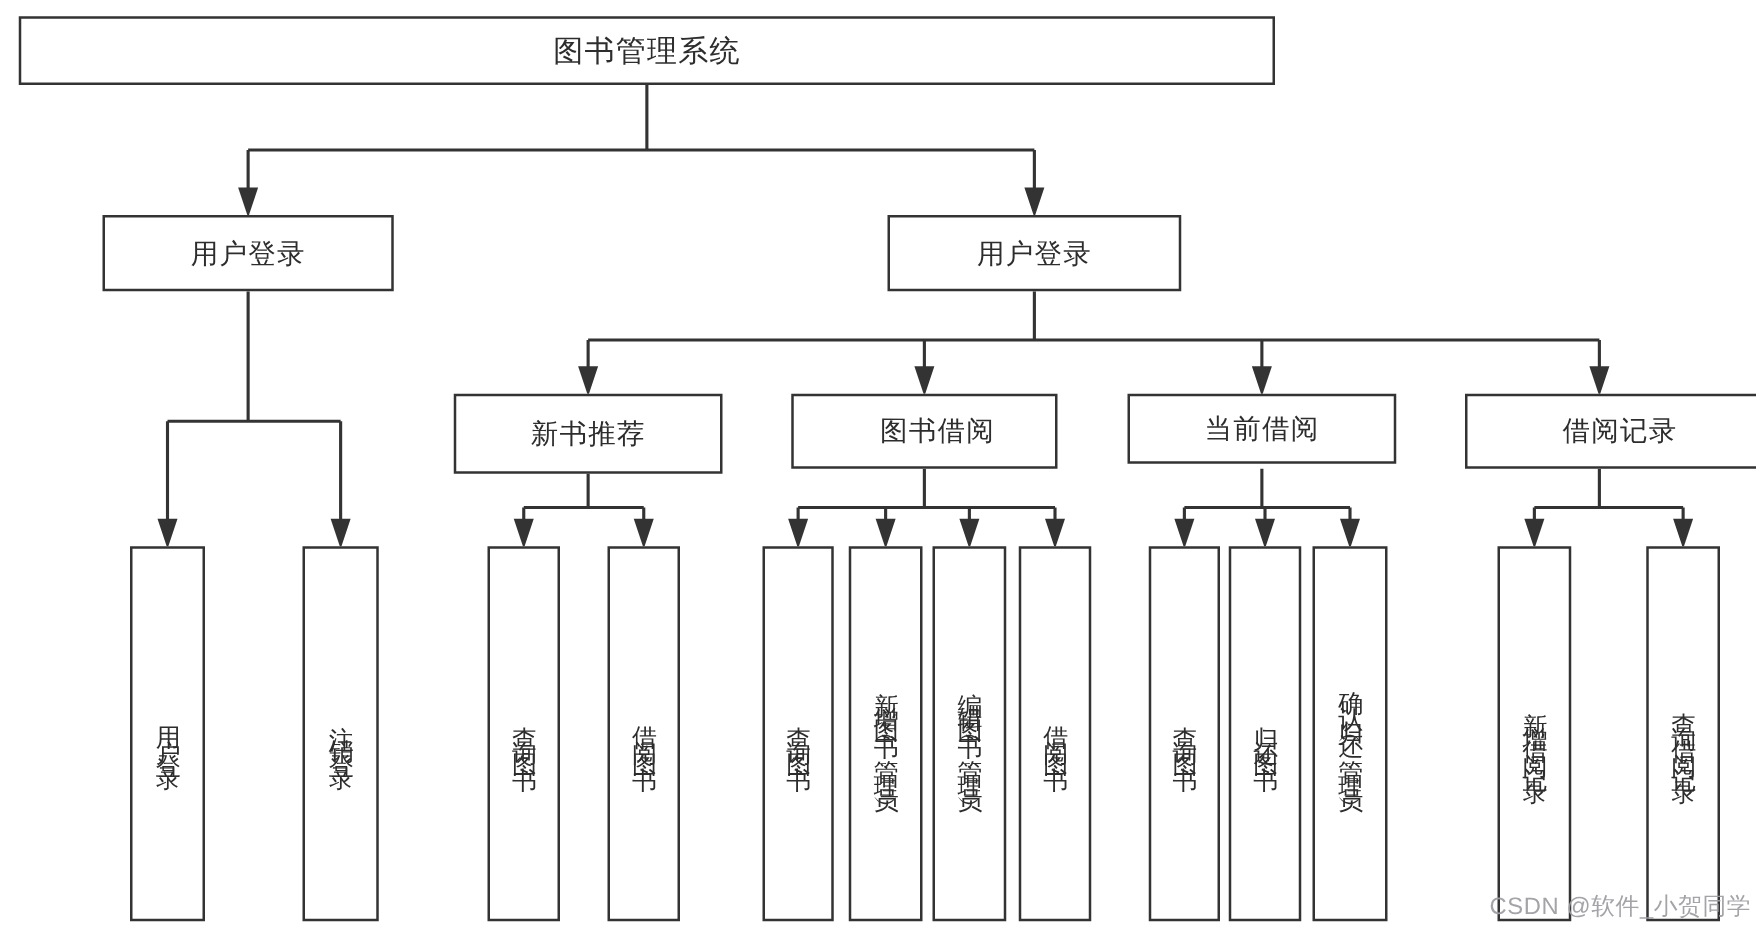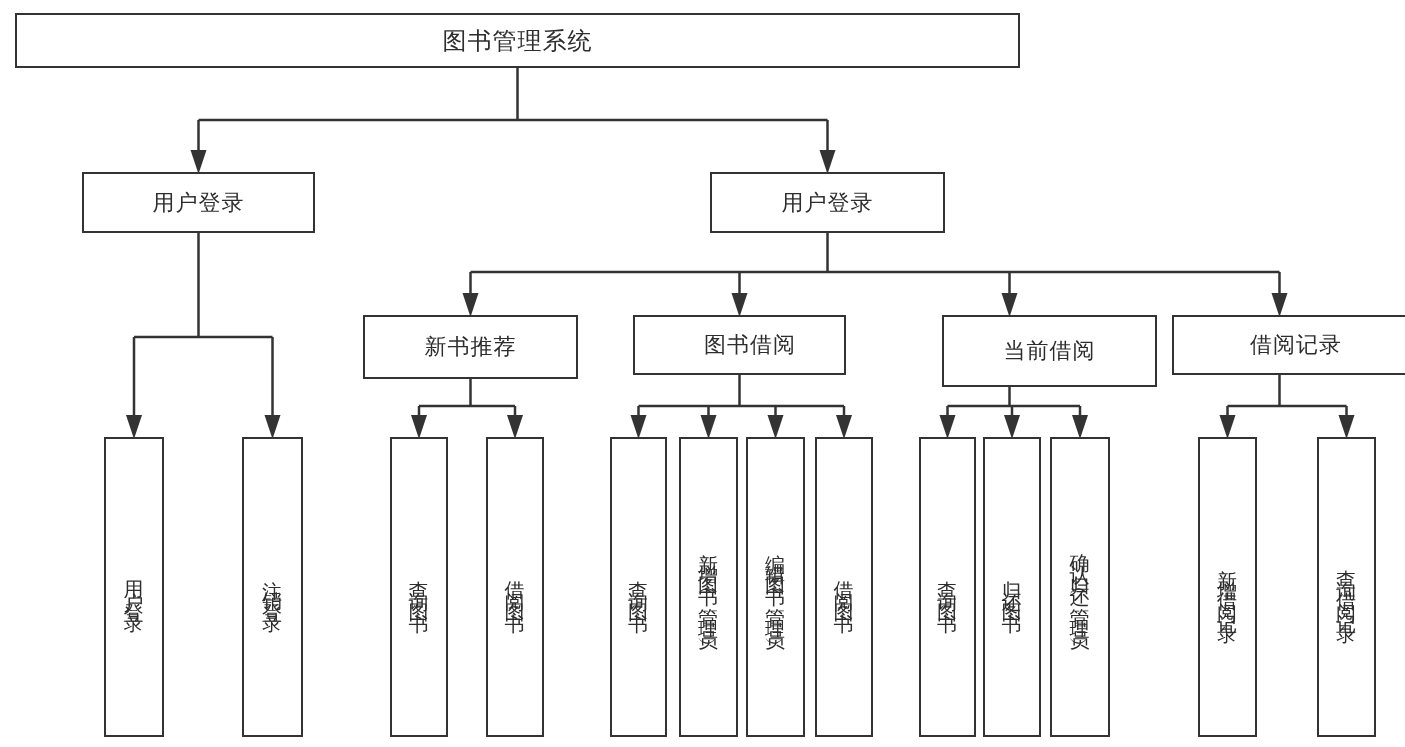--- a/index.html
+++ b/index.html
@@ -112,21 +112,21 @@
       </div>
       <div class="node h" style="left: 710px; top: 172px; width: 235px; height: 61px;">
         <span class="label">用户登录</span>
       </div>
       <div class="node h" style="left: 363px; top: 315px; width: 215px; height: 64px;">
         <span class="label">新书推荐</span>
       </div>
       <div class="node h" style="left: 633px; top: 315px; width: 213px; height: 60px; padding-left: 21px;">
         <span class="label">图书借阅</span>
       </div>
-      <div class="node h" style="left: 902px; top: 315px; width: 215px; height: 72px; margin-left: 40px;">
+      <div class="node h" style="left: 902px; top: 315px; width: 215px; height: 56px;">
         <span class="label">当前借阅</span>
       </div>
       <div class="node h" style="left: 1172px; top: 315px; width: 248px; height: 60px;">
         <span class="label">借阅记录</span>
       </div>
       <div class="node v" style="left: 104px; top: 437px; width: 60px; height: 300px;">
         <span class="label">用户登录</span>
       </div>
       <div class="node v" style="left: 242px; top: 437px; width: 61px; height: 300px;">
         <span class="label">注销登录</span>
@@ -158,13 +158,14 @@
       <div class="node v" style="left: 1050px; top: 437px; width: 60px; height: 300px;">
         <span class="label">确认归还（管理员）</span>
       </div>
       <div class="node v" style="left: 1198px; top: 437px; width: 59px; height: 300px;">
         <span class="label">新增借阅记录</span>
       </div>
       <div class="node v" style="left: 1317px; top: 437px; width: 59px; height: 300px;">
         <span class="label">查询借阅记录</span>
       </div>
     </div>
+  <div id="watermark">CSDN @软件_小贺同学</div>
 </div>
 
 </body></html>

